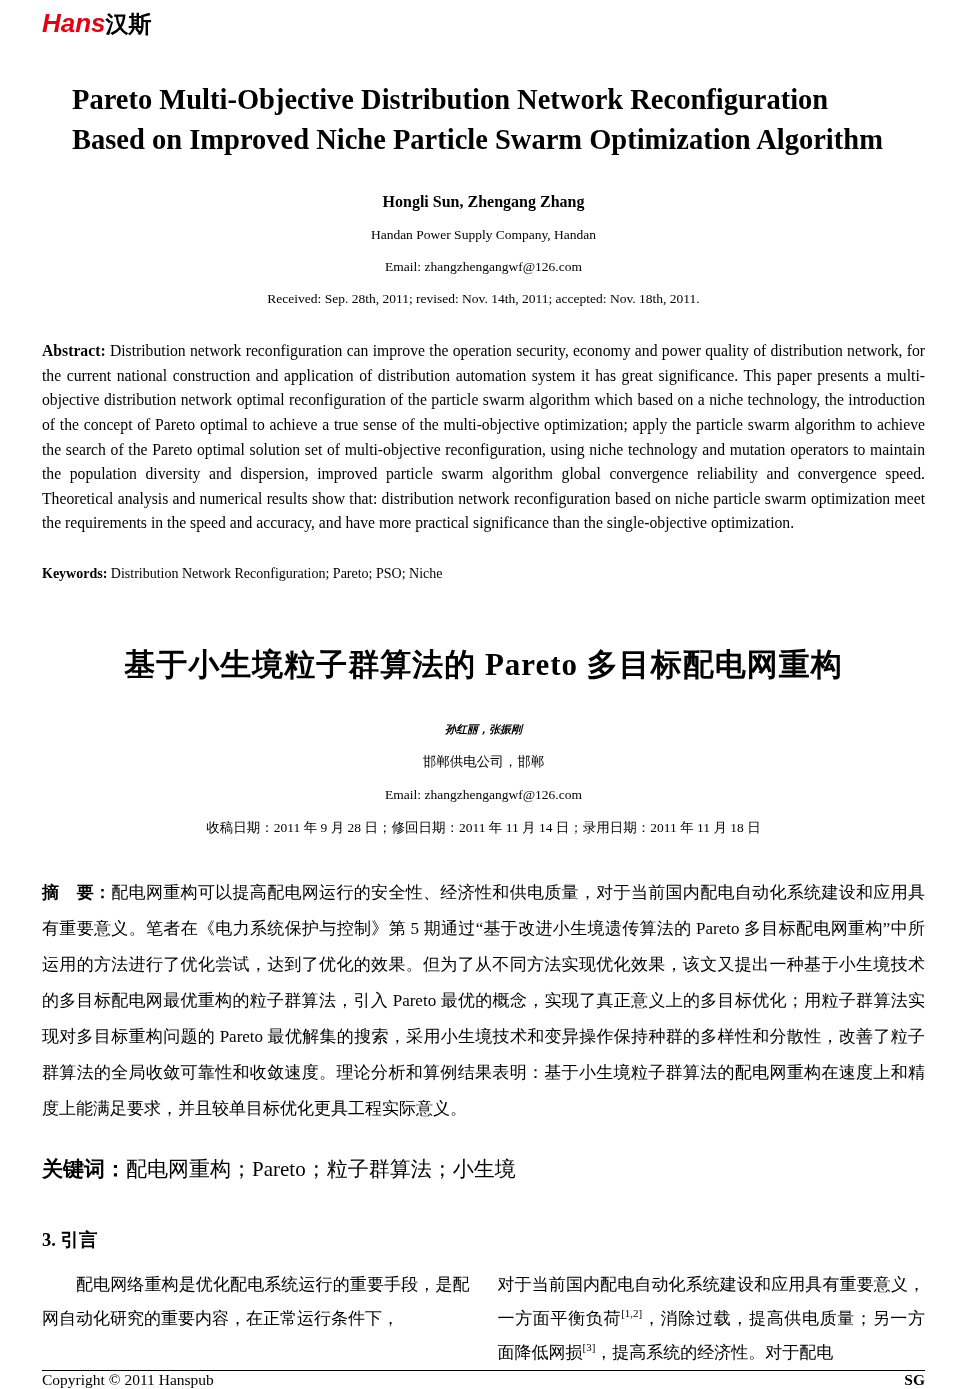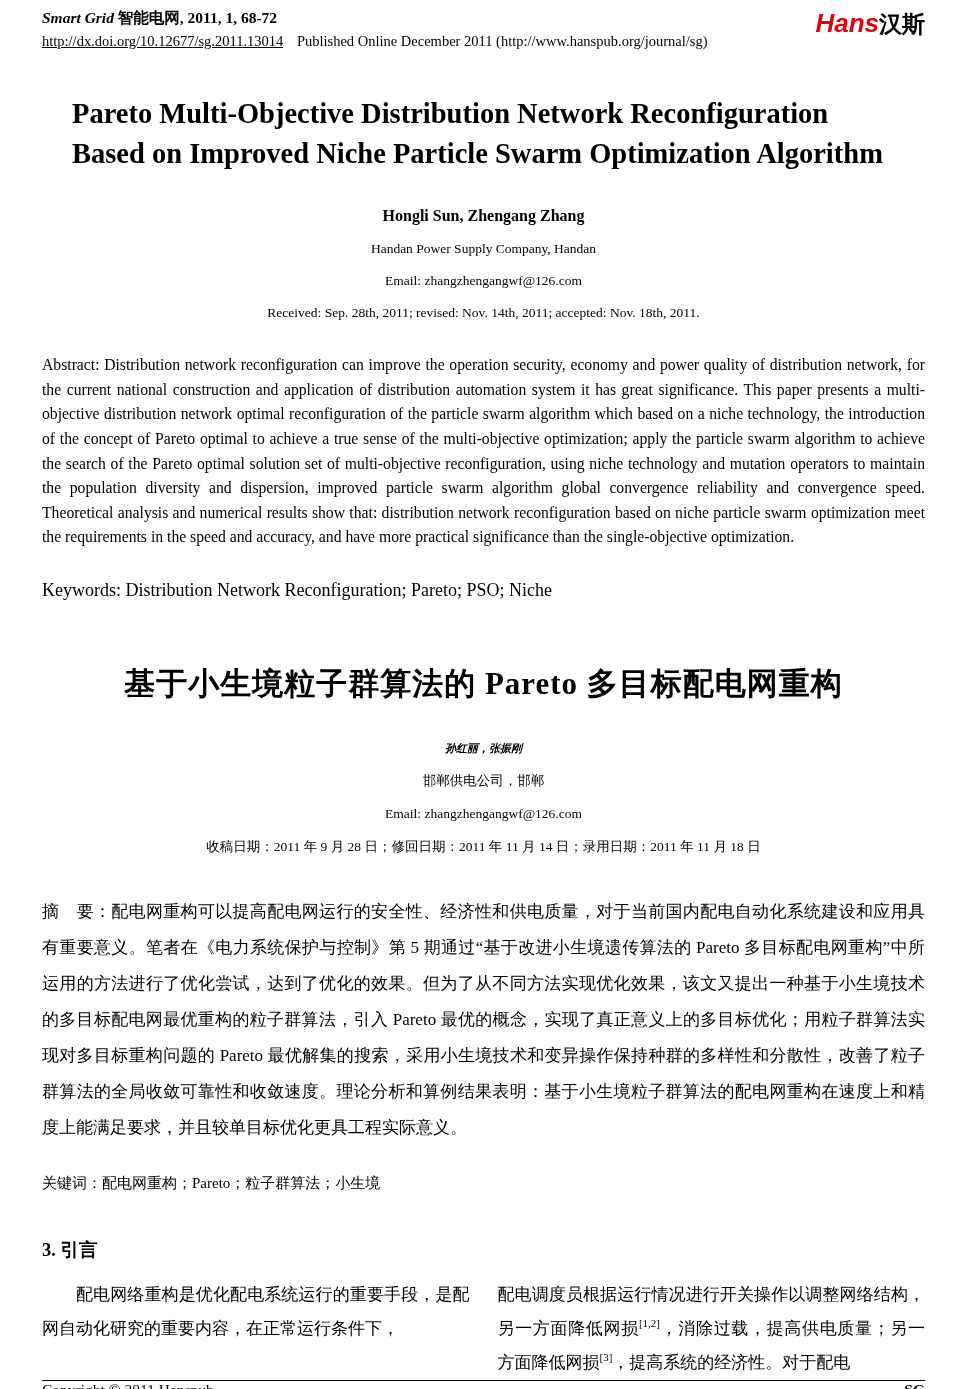--- a/index.html
+++ b/index.html
@@ -35,62 +35,53 @@
     padding: 0 30px;
   }
   .authors-en { margin-top: 32px; text-align: center; font-size: 16px; font-weight: bold; }
   .meta-center { text-align: center; font-size: 13.5px; margin-top: 16px; }
   .abstract-en {
     margin-top: 32px;
     font-size: 15.7px;
     line-height: 1.57;
     text-align: justify;
   }
-  .bold { font-weight: normal; }
-  .keywords-en { margin-top: 30px; font-size: 18px; }
+  .bold { font-weight: bold; }
+  .keywords-en { margin-top: 30px; font-size: 14px; }
   
   .title-cn {
     margin-top: 62px;
     text-align: center;
     font-size: 31px;
     font-weight: bold;
     letter-spacing: 1px;
   }
   .authors-cn { margin-top: 36px; text-align: center; font-size: 11px; font-weight: bold; font-style: italic; }
   .abstract-cn {
     margin-top: 38px;
     font-size: 17px;
     line-height: 2.12;
     text-align: justify;
   }
-  .keywords-cn { margin-top: 28px; font-size: 15px; }
+  .keywords-cn { margin-top: 28px; font-size: 21px; }
   
   .sec-heading { margin-top: 44px; font-size: 18.5px; font-weight: bold; }
   .two-col { display: flex; gap: 28px; margin-top: 16px; }
   .col { flex: 1; font-size: 17px; line-height: 2.0; text-align: justify; }
   .col-left .indent { text-indent: 2em; }
   sup { font-size: 11px; line-height: 0; }
   
   .footer { margin-top: auto; border-top: 1.5px solid #000; padding-top: 0;
             display: flex; justify-content: space-between; font-size: 15.5px; }
   .footer-code { font-weight: bold; }
 </style>
 </head>
 <body>
 
 <div class="hdr">
-  <div class="hdr-left">
-    <div>
-      <span class="hdr-journal-en">Smart Grid</span><span class="hdr-journal-cn">  智能电网, 2011, 1, 68-72</span>
-    </div>
-    <div class="hdr-line2">
-      <span class="doi-link">http://dx.doi.org/10.12677/sg.2011.13014</span>
-      <span class="pub-info">Published Online December 2011 (http://www.hanspub.org/journal/sg)</span>
-    </div>
-  </div>
   <div class="logo">
     <span class="logo-hans">Hans</span><span class="logo-cn">汉斯</span>
   </div>
 </div>
 
 <h1 class="title-en">Pareto Multi-Objective Distribution Network Reconfiguration Based on Improved Niche Particle Swarm Optimization Algorithm</h1>
 
 <div class="authors-en">Hongli Sun, Zhengang Zhang</div>
 <div class="meta-center">Handan Power Supply Company, Handan</div>
 <div class="meta-center">Email: zhangzhengangwf@126.com</div>
@@ -111,20 +102,20 @@
 
 <p class="keywords-cn"><span class="bold">关键词：</span><span>配电网重构；Pareto；粒子群算法；小生境</span></p>
 
 <h2 class="sec-heading">3. 引言</h2>
 
 <div class="two-col">
   <div class="col col-left">
     <p class="indent">配电网络重构是优化配电系统运行的重要手段，是配网自动化研究的重要内容，在正常运行条件下，</p>
   </div>
   <div class="col col-right">
-    <p><span>配电调度员根据运行情况进行开关操作以调整网络结构，另一方面降低网损</span><sup>[1,2]</sup><span>，消除过载，提高供电质量；另一方面降低网损</span><sup>[3]</sup><span>，提高系统的经济性。对于配电</span></p>
+    <p><span>对于当前国内配电自动化系统建设和应用具有重要意义，一方面平衡负荷</span><sup>[1,2]</sup><span>，消除过载，提高供电质量；另一方面降低网损</span><sup>[3]</sup><span>，提高系统的经济性。对于配电</span></p>
   </div>
 </div>
 
 <div class="footer">
   <span>Copyright © 2011 Hanspub</span>
   <span class="footer-code">SG</span>
 </div>
 
 </body></html>

